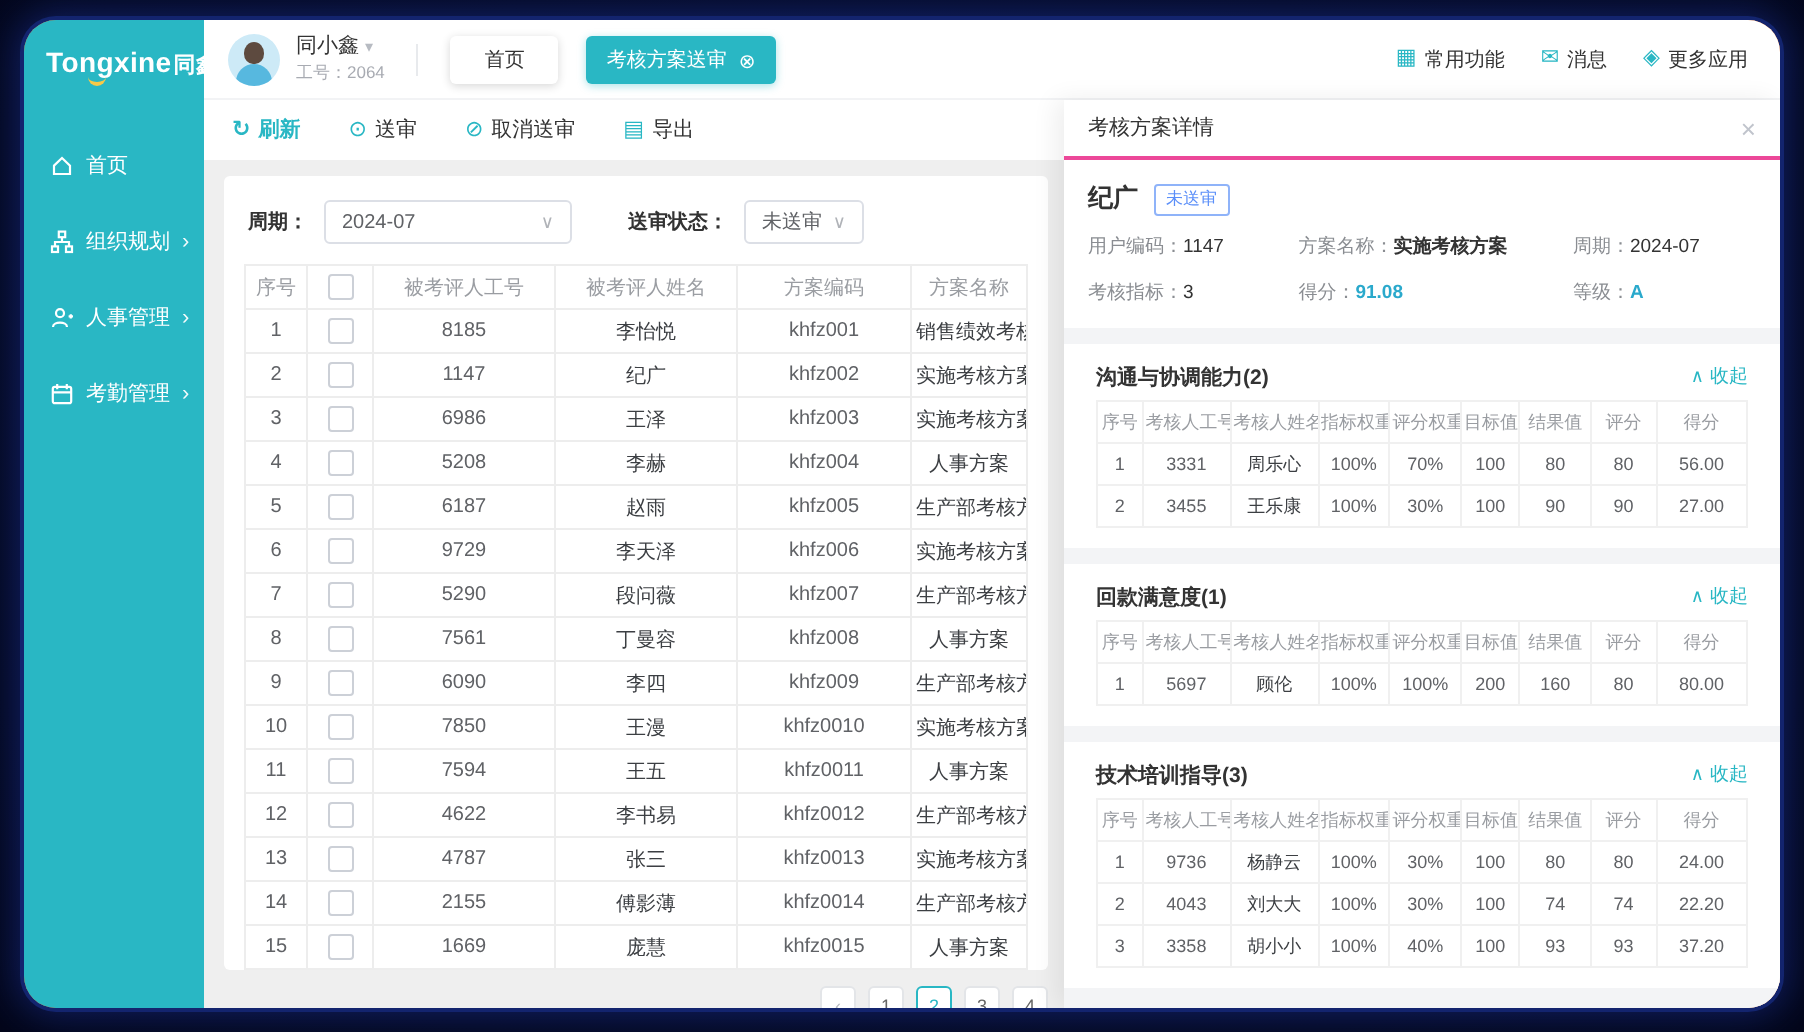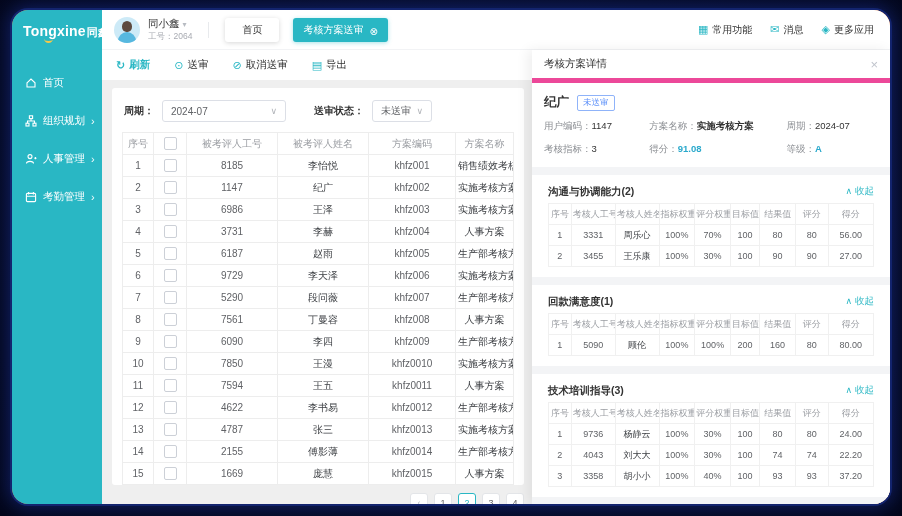--- a/index.html
+++ b/index.html
@@ -63,21 +63,21 @@
   .main-table td.dark{color:#3c3f43}
   .checkbox{display:inline-block;width:11px;height:11px;border:1px solid #ccd0d7;border-radius:2px;background:#fff;vertical-align:middle;cursor:pointer}
   .pager{display:flex;justify-content:flex-end;gap:6px;margin:8px 366px 0 10px}
   .page-btn{min-width:18px;height:18px;line-height:18px;text-align:center;background:#fff;border:1px solid #e3e5e8;border-radius:3px;font-size:9px;color:#666;cursor:pointer;box-sizing:border-box}
   .page-btn.active{border-color:#29b7c4;color:#29b7c4}
   .page-btn.prev{color:#b7bbc2}
   
   .panel{position:absolute;top:40px;right:0;bottom:0;width:358px;background:#f3f4f6;z-index:6;
          box-shadow:-4px 0 12px rgba(0,0,0,.07);display:flex;flex-direction:column;overflow:hidden}
   .panel-head{background:#fff;height:28px;flex:none;display:flex;align-items:center;justify-content:space-between;
-              padding:0 12px;border-bottom:5px solid #ec4899;font-size:10.5px;color:#333;font-weight:500}
+              padding:0 12px;border-bottom:2px solid #ec4899;font-size:10.5px;color:#333;font-weight:500}
   .panel-close{color:#c0c4cc;font-size:13px;cursor:pointer;line-height:1}
   .panel-info{background:#fff;padding:8px 12px 11px}
   .p-name-row{display:flex;align-items:center;gap:8px;padding:3px 0 9px}
   .p-name{font-size:12.5px;font-weight:bold;color:#333}
   .badge{border:1px solid #8fb3f9;color:#5b8ff9;font-size:8.5px;padding:1px 5px;border-radius:2px;background:#fff}
   .info-grid{display:grid;grid-template-columns:1.15fr 1.5fr 1fr;row-gap:10px;font-size:9.5px}
   .info-cell{white-space:nowrap}
   .info-label{color:#8a8d92}
   .info-value{color:#333}
   .info-value.bold{font-weight:bold}
@@ -254,21 +254,21 @@
               <td>3</td>
               <td><span class="checkbox"></span></td>
               <td>6986</td>
               <td class="dark">王泽</td>
               <td>khfz003</td>
               <td class="dark">实施考核方案</td>
             </tr>
             <tr>
               <td>4</td>
               <td><span class="checkbox"></span></td>
-              <td>3731</td>
+              <td>5208</td>
               <td class="dark">李赫</td>
               <td>khfz004</td>
               <td class="dark">人事方案</td>
             </tr>
             <tr>
               <td>5</td>
               <td><span class="checkbox"></span></td>
               <td>6187</td>
               <td class="dark">赵雨</td>
               <td>khfz005</td>
@@ -475,21 +475,21 @@
                 <th>评分权重</th>
                 <th>目标值</th>
                 <th>结果值</th>
                 <th>评分</th>
                 <th>得分</th>
               </tr>
             </thead>
             <tbody>
               <tr>
                 <td>1</td>
-                <td>5090</td>
+                <td>5697</td>
                 <td class="dark">顾伦</td>
                 <td>100%</td>
                 <td>100%</td>
                 <td>200</td>
                 <td>160</td>
                 <td>80</td>
                 <td>80.00</td>
               </tr>
             </tbody>
           </table>

